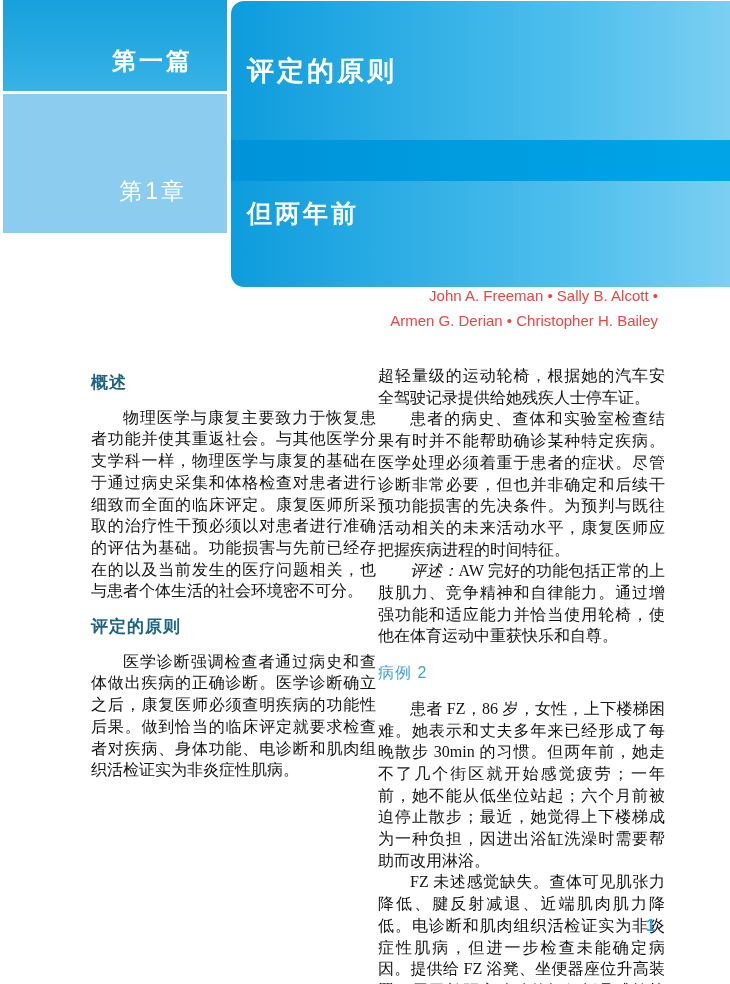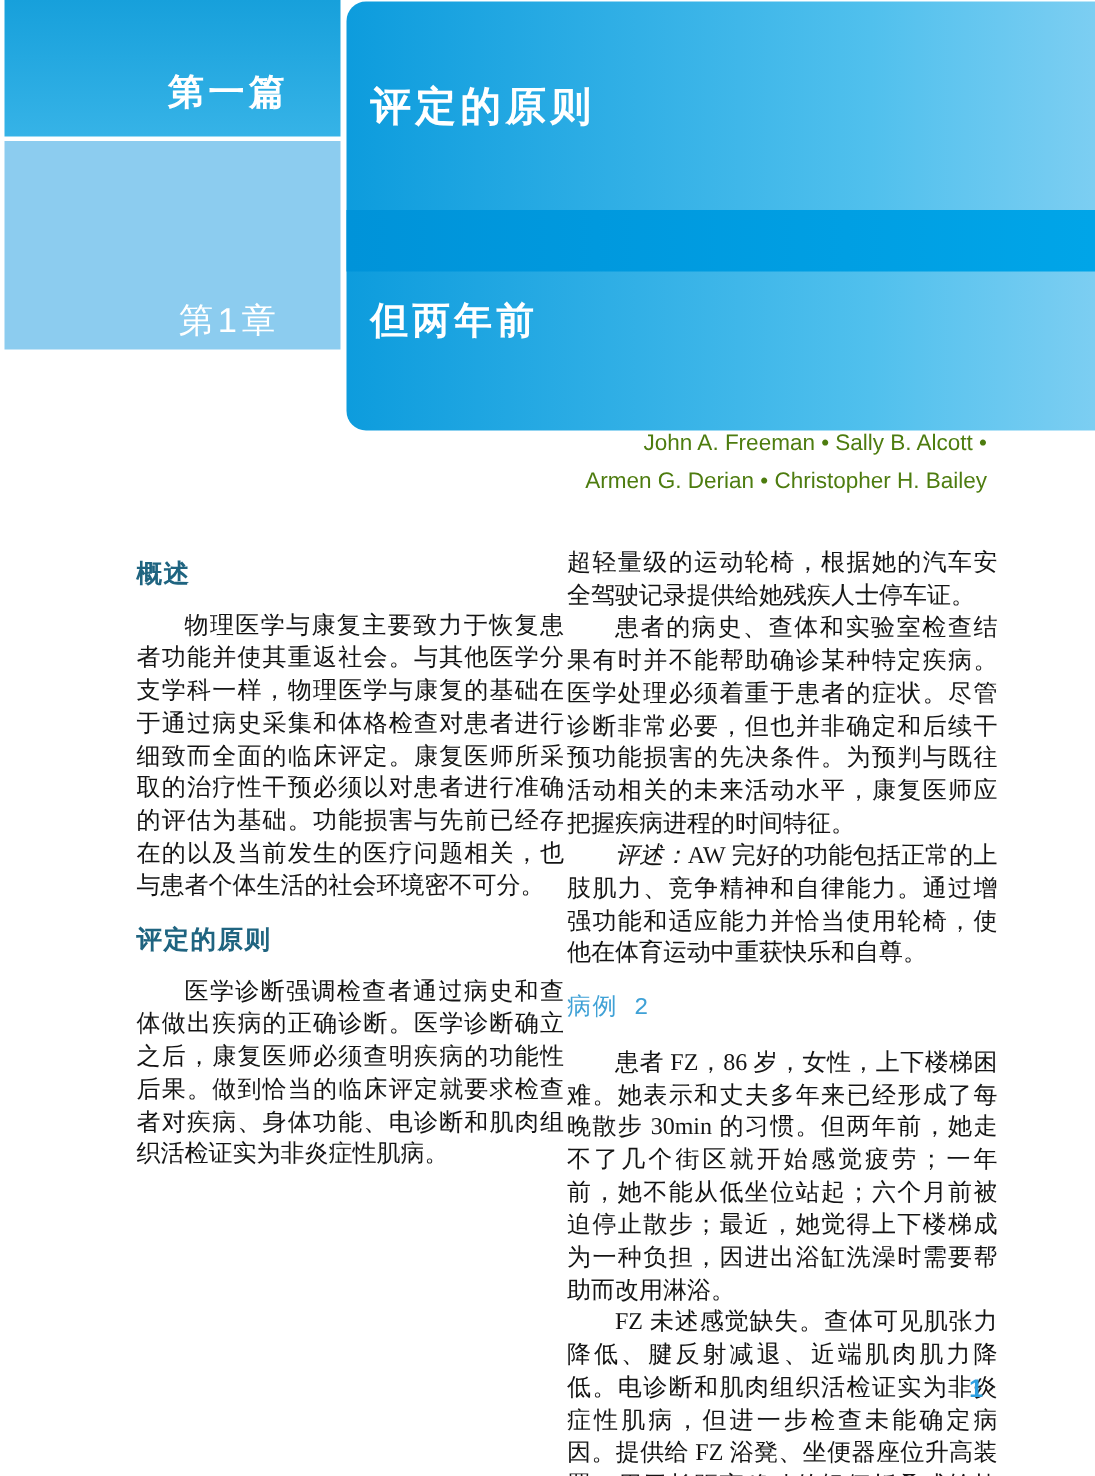--- a/index.html
+++ b/index.html
@@ -16,21 +16,21 @@
     box-sizing:border-box; padding:0 34px 14px 0;
   }
   .box-part .lbl {
     color:#ffffff; font-family:Liberation Serif, serif;
     font-size:24px; font-weight:bold; letter-spacing:3px;
   }
   .box-chapter {
     position:absolute; left:3px; top:94px; width:224px; height:139px;
     background:#8CCCEF;
     display:flex; align-items:flex-end; justify-content:flex-end;
-    box-sizing:border-box; padding:0 40px 4px 0;
+    box-sizing:border-box; padding:0 40px 26px 0;
   }
   .box-chapter .lbl {
     color:#ffffff; font-family:"Liberation Sans",sans-serif;
     font-size:23px; font-weight:500; letter-spacing:3px;
   }
   .box-main {
     position:absolute; left:231px; top:1px; width:499px; height:286px;
     background:linear-gradient(90deg,#0D9CDD 0%,#50C0ED 70%,#7CCEF2 100%);
     border-radius:13px 0 0 13px;
   }
@@ -45,39 +45,39 @@
   }
   .chapter-title {
     position:absolute; left:16px; top:196px; color:#ffffff;
     font-family:"Liberation Sans",sans-serif; font-size:25px; font-weight:bold;
     letter-spacing:3px;
   }
 
   
   .authors {
     position:absolute; top:283px; right:72px; text-align:right;
-    font-family:"Liberation Sans",sans-serif; font-size:15px; color:#4d7c0f;
+    font-family:"Liberation Sans",sans-serif; font-size:15px; color:#ef4444;
     line-height:25px;
   }
 
   
   .col {
     position:absolute; font-size:16px; line-height:21.7px; color:#141414;
     text-align:justify;
   }
   .col-left  { left:91px;  top:372px; width:285px; }
   .col-right { left:378px; top:365px; width:287px; }
 
   h3.section {
     font-family:"Liberation Sans",sans-serif; font-size:17px; font-weight:bold;
     color:#1F6480; margin:0 0 13px 0; letter-spacing:1px;
   }
   h3.section.mt { margin-top:14px; }
   h4.case {
-    font-family:Liberation Mono, monospace; font-size:16px; font-weight:500;
+    font-family:Liberation Sans, sans-serif; font-size:16px; font-weight:500;
     color:#3FA1D6; margin:15px 0 14px 0; letter-spacing:1px;
   }
   .col p { margin:0; text-indent:2em; }
   .col p.noindent { text-indent:0; }
   .comment-lead { font-style:italic; }
 
   
   .page-num {
     position:absolute; left:646px; top:916px; color:#2E9FE0;
     font-family:"Liberation Sans",sans-serif; font-size:17px; font-weight:600;

